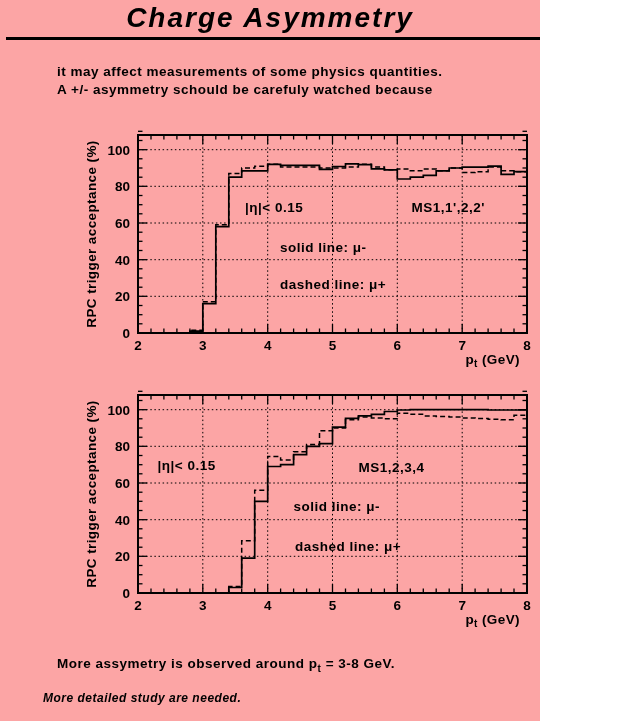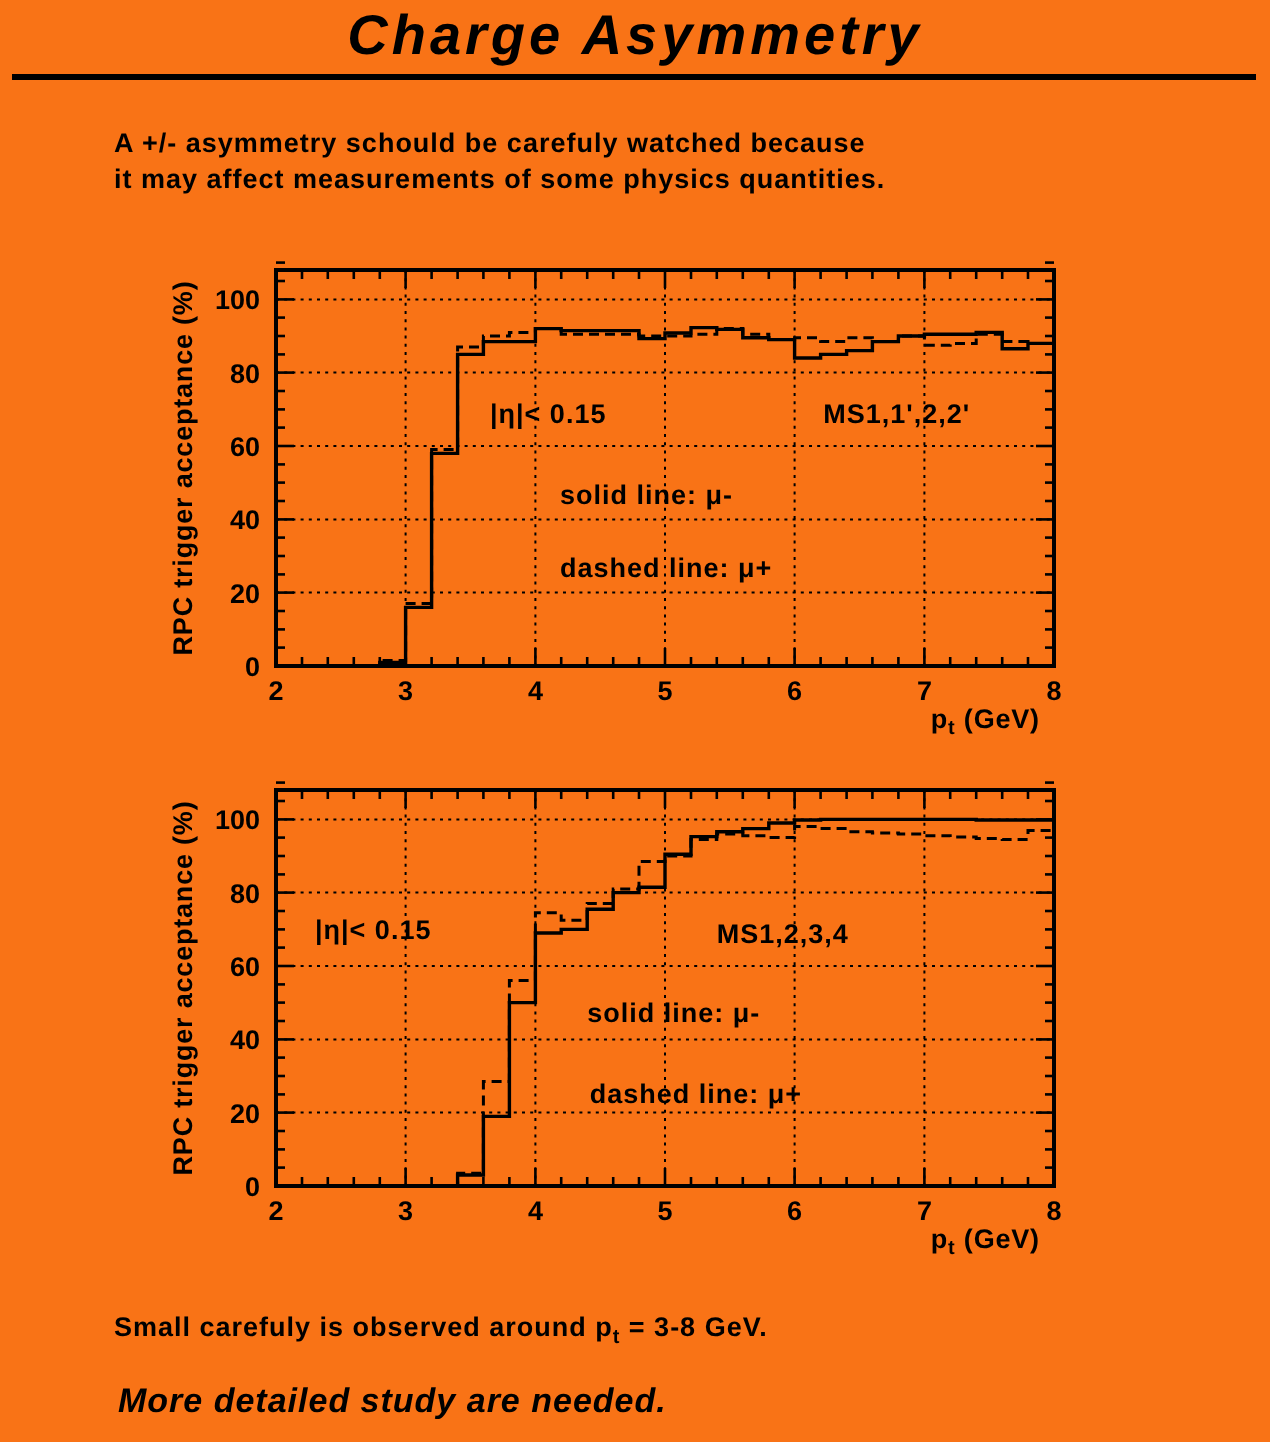--- a/index.html
+++ b/index.html
@@ -1,39 +1,39 @@
 <!DOCTYPE html>
 <html><head>
 <meta charset="utf-8">
 <style>
   html,body { margin:0; padding:0; background:#fff; }
   .page {
-    position:relative; width:635px; height:721px; background:#f97316;
+    position:relative; width:540px; height:721px; background:#fca5a5;
     font-family:"Liberation Sans", sans-serif; color:#000; overflow:hidden;
   }
   .title {
     position:absolute; top:2px; left:0; width:100%; text-align:center;
     font-size:28px; font-weight:bold; font-style:italic; letter-spacing:2px;
   }
   .rule { position:absolute; top:37px; left:6px; width:622px; height:3px; background:#000; }
   .intro {
     position:absolute; left:57px; top:63px;
     font-size:13.5px; font-weight:bold; letter-spacing:0.5px; line-height:18px; white-space:nowrap;
   }
   .chart { position:absolute; left:0; }
   #chart1 { top:122px; }
   #chart2 { top:382px; }
   .footer1 {
     position:absolute; left:57px; top:656px;
     font-size:13.5px; font-weight:bold; letter-spacing:0.5px; white-space:nowrap;
   }
   .footer1 sub { font-size:10px; }
   .footer2 {
-    position:absolute; left:59px; top:691px;
-    font-size:17px; font-weight:bold; font-style:italic; letter-spacing:0.5px; white-space:nowrap;
+    position:absolute; left:43px; top:691px;
+    font-size:12px; font-weight:bold; font-style:italic; letter-spacing:0.5px; white-space:nowrap;
   }
   svg text { fill:#000; font-family:"Liberation Sans", sans-serif; font-weight:bold; }
   .tick-label { font-size:13.5px; }
   .axis-title { font-size:13.5px; letter-spacing:0.4px; }
   .axis-title-sub { font-size:10px; }
   .annot { font-size:13.5px; letter-spacing:0.5px; }
   .series { fill:none; stroke:#000; }
   .series.solid  { stroke-width:1.7; }
   .series.dashed { stroke-width:1.5; stroke-dasharray:5 3; }
   .gridline { stroke:#000; stroke-width:1; stroke-dasharray:1.5 2.6; fill:none; }
@@ -42,22 +42,22 @@
 </style>
 </head>
 <body>
 
 <div class="page">
 
   <div class="title">Charge Asymmetry</div>
   <div class="rule"></div>
 
   <div class="intro">
+    <div>it may affect measurements of some physics quantities.</div>
     <div>A +/- asymmetry schould be carefuly watched because</div>
-    <div>it may affect measurements of some physics quantities.</div>
   </div>
 
   <svg id="chart1" class="chart" width="635" height="255">
       <line x1="202.8" y1="13" x2="202.8" y2="211" class="gridline"></line>
       <line x1="267.7" y1="13" x2="267.7" y2="211" class="gridline"></line>
       <line x1="332.5" y1="13" x2="332.5" y2="211" class="gridline"></line>
       <line x1="397.3" y1="13" x2="397.3" y2="211" class="gridline"></line>
       <line x1="462.2" y1="13" x2="462.2" y2="211" class="gridline"></line>
       <line x1="138" y1="174.3" x2="527" y2="174.3" class="gridline"></line>
       <line x1="138" y1="137.7" x2="527" y2="137.7" class="gridline"></line>
@@ -332,17 +332,17 @@
       <text x="130" y="216" text-anchor="end" class="tick-label">0</text>
       <text x="130" y="179.3" text-anchor="end" class="tick-label">20</text>
       <text x="130" y="142.7" text-anchor="end" class="tick-label">40</text>
       <text x="130" y="106" text-anchor="end" class="tick-label">60</text>
       <text x="130" y="69.3" text-anchor="end" class="tick-label">80</text>
       <text x="130" y="32.7" text-anchor="end" class="tick-label">100</text>
       <text transform="translate(96 112) rotate(-90)" text-anchor="middle" class="axis-title">RPC trigger acceptance (%)</text>
       <text x="465.4" y="242" text-anchor="start" class="axis-title"><tspan>p</tspan><tspan dy="3" class="axis-title-sub">t</tspan><tspan dy="-3"> (GeV)</tspan></text>
     </svg>
 
-  <div class="footer1"><span>Small carefuly is observed around p</span><sub>t</sub><span> = 3-8 GeV.</span></div>
+  <div class="footer1"><span>More assymetry is observed around p</span><sub>t</sub><span> = 3-8 GeV.</span></div>
 
   <div class="footer2">More detailed study are needed.</div>
 
 </div>
 
 </body></html>

